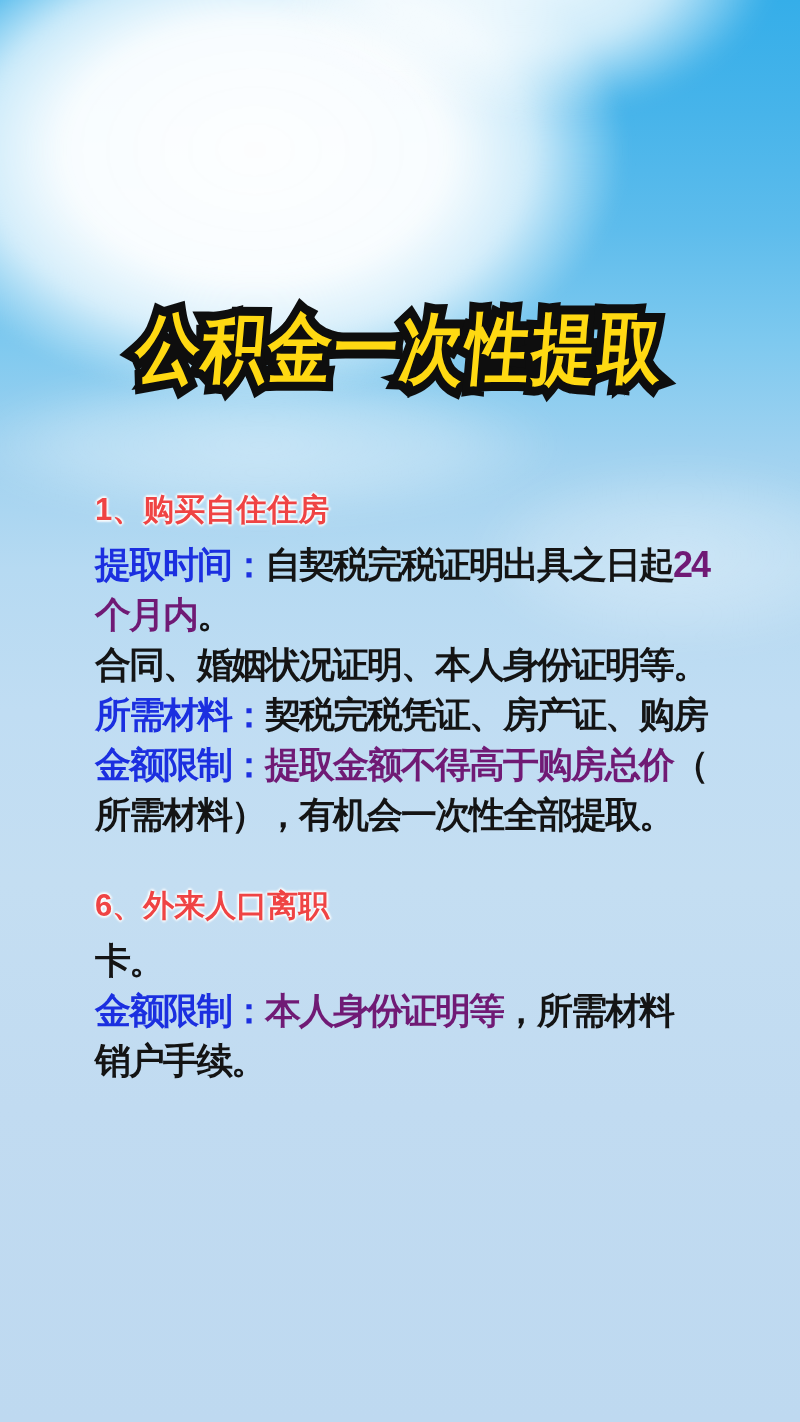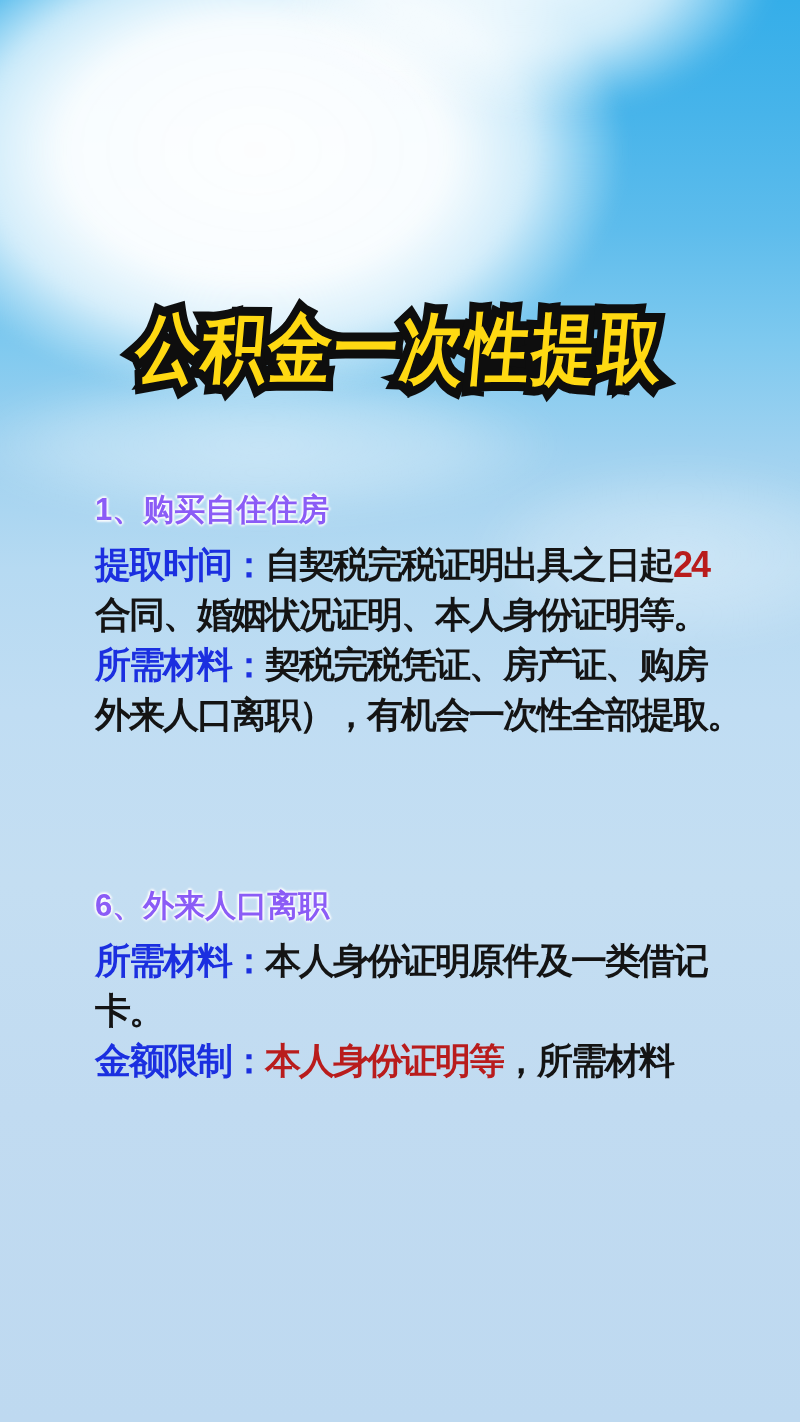--- a/index.html
+++ b/index.html
@@ -53,28 +53,28 @@
     text-shadow:
       6px 0 0 #0e0e0e,-6px 0 0 #0e0e0e,0 6px 0 #0e0e0e,0 -6px 0 #0e0e0e,
       5px 5px 0 #0e0e0e,-5px 5px 0 #0e0e0e,5px -5px 0 #0e0e0e,-5px -5px 0 #0e0e0e;
   }
   .title.fill{position:relative;color:#ffd912;}
 
   .section{position:absolute;left:95px;white-space:nowrap;}
   .section-1{top:488px;}
   .section-2{top:884px;}
   .section-heading{
-    font-size:31px;line-height:44px;font-weight:800;color:#8b5cf6;
+    font-size:31px;line-height:44px;font-weight:800;color:#ef4444;
     margin-bottom:8px;
     text-shadow:2px 0 2px rgba(255,255,255,.85),-2px 0 2px rgba(255,255,255,.85),
                 0 2px 2px rgba(255,255,255,.85),0 -2px 2px rgba(255,255,255,.85);
   }
   .line{font-size:36px;line-height:50px;font-weight:700;letter-spacing:-2px;color:#141414;}
   .run[data-color="blue"]{color:#1b2fe0;}
-  .run[data-color="red"]{color:#b91c1c;}
+  .run[data-color="red"]{color:#701a75;}
   .run[data-color="black"]{color:#141414;margin-top:27px;}
 </style>
 </head>
 <body>
 
 <div class="cloud cloud-1"></div>
 <div class="cloud cloud-2"></div>
 <div class="cloud cloud-3"></div>
 <div class="cloud cloud-4"></div>
 
@@ -82,34 +82,40 @@
   <span class="title outline">公积金一次性提取</span>
   <span class="title fill">公积金一次性提取</span>
 </div>
 
 <div class="section section-1">
   <div class="section-heading">1、购买自住住房</div>
   <div class="line">
     <span class="run" data-color="blue">提取时间：</span><span class="run" data-color="black">自契税完税证明出具之日起</span><span class="run" data-color="red">24</span>
   </div>
   <div class="line">
+    <span class="run" data-color="red">个月内</span><span class="run" data-color="black">。</span>
+  </div>
+  <div class="line">
     <span class="run" data-color="black">合同、婚姻状况证明、本人身份证明等。</span>
   </div>
   <div class="line">
     <span class="run" data-color="blue">所需材料：</span><span class="run" data-color="black">契税完税凭证、房产证、购房</span>
   </div>
   <div class="line">
-    <span class="run" data-color="black">外来人口离职），有机会一次性全部提取。</span>
+    <span class="run" data-color="blue">金额限制：</span><span class="run" data-color="red">提取金额不得高于购房总价</span><span class="run" data-color="black">（</span>
+  </div>
+  <div class="line">
+    <span class="run" data-color="black">所需材料），有机会一次性全部提取。</span>
   </div>
 </div>
 
 <div class="section section-2">
   <div class="section-heading">6、外来人口离职</div>
   <div class="line">
-    <span class="run" data-color="blue">所需材料：</span><span class="run" data-color="black">本人身份证明原件及一类借记</span>
-  </div>
-  <div class="line">
     <span class="run" data-color="black">卡。</span>
   </div>
   <div class="line">
     <span class="run" data-color="blue">金额限制：</span><span class="run" data-color="red">本人身份证明等</span><span class="run" data-color="black">，所需材料</span>
   </div>
+  <div class="line">
+    <span class="run" data-color="black">销户手续。</span>
+  </div>
 </div>
 
 </body></html>

